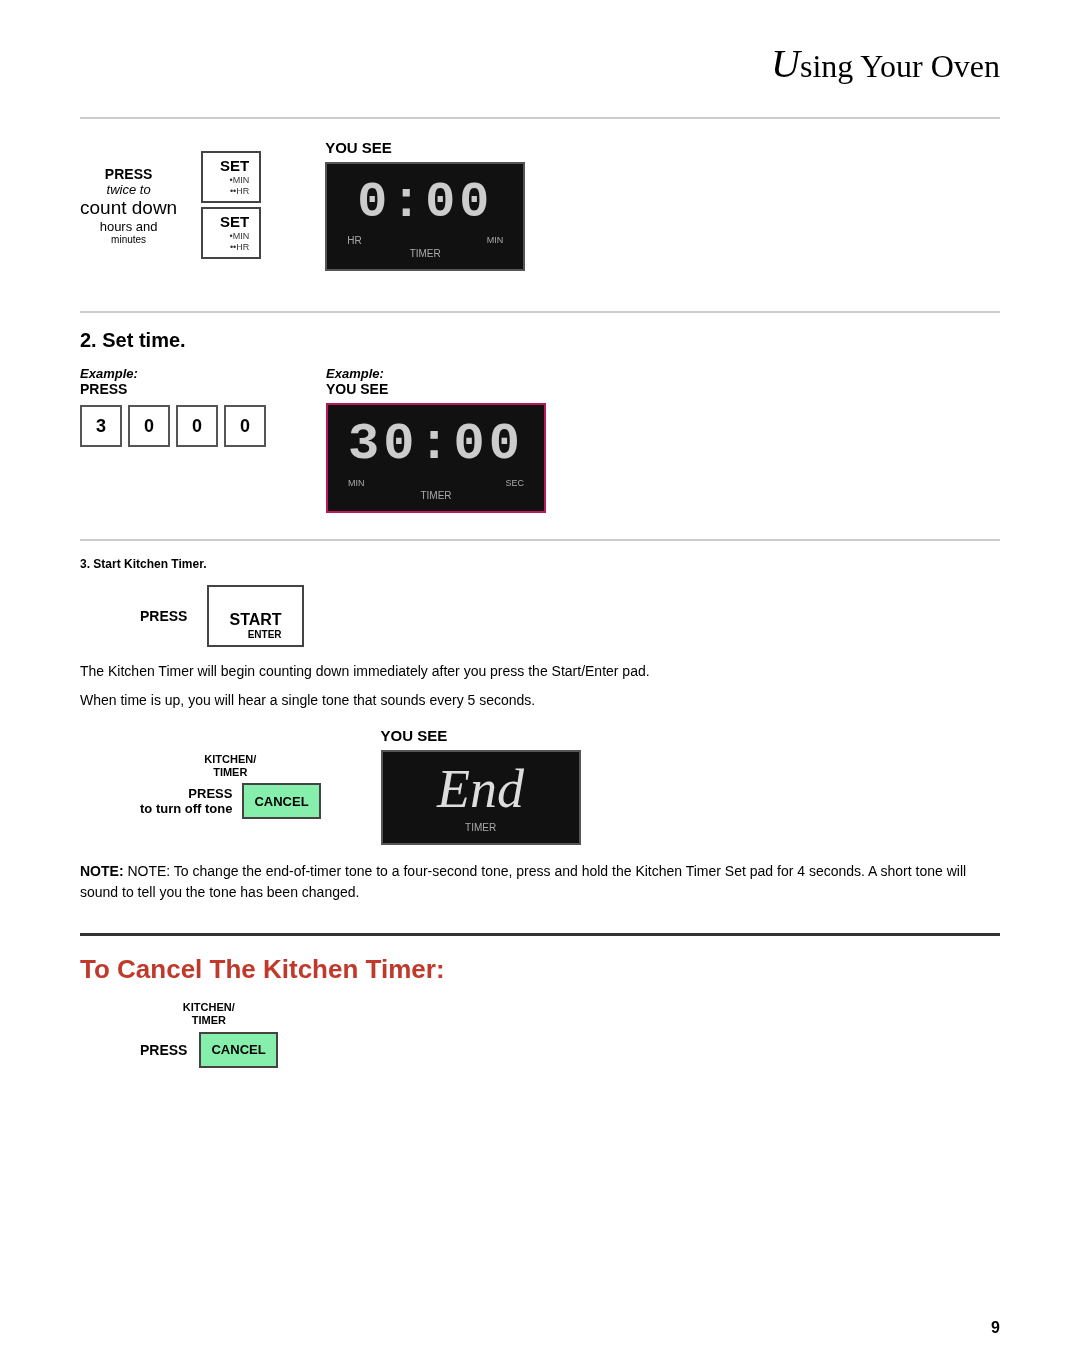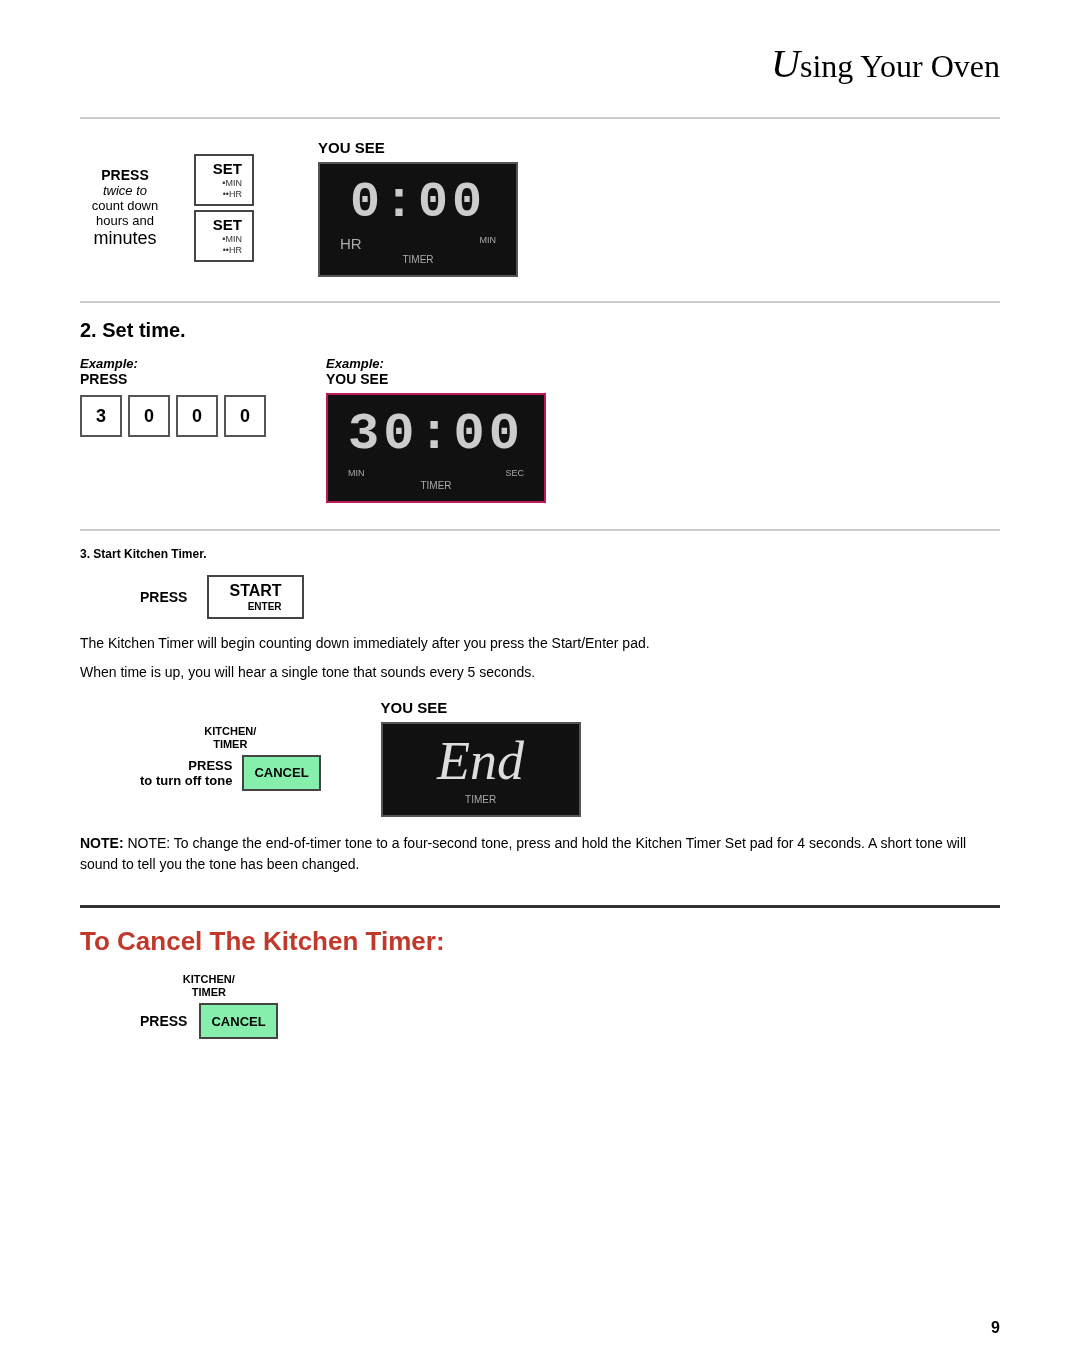--- a/index.html
+++ b/index.html
@@ -166,53 +166,53 @@
 </div>
 
 <div class="content">
 
   <div class="section" style="border-top: 2px solid #ccc; padding-top: 20px; margin-bottom: 0;">
     <div class="step-row" style="display:flex; align-items:center; gap:24px;">
 
       <div style="text-align:center; min-width:90px;">
         <div style="font-weight:bold; font-size:14px;">PRESS</div>
         <div style="font-size:13px;"><em>twice to</em></div>
-        <div style="font-size:13px;">count down</div>
+        <div style="font-size:19px;">count down</div>
         <div style="font-size:13px;">hours and</div>
-        <div style="font-size:18px;">minutes</div>
+        <div style="font-size:10px;">minutes</div>
       </div>
 
       <div style="display:flex; flex-direction:column; gap:4px;">
         <div class="key-btn" style="border:2px solid #444; padding:4px 10px; min-width:60px; text-align:center;">
           <div class="main-label">SET</div>
           <div class="sub-label">•MIN</div>
           <div class="sub-label">••HR</div>
         </div>
         <div class="key-btn" style="border:2px solid #444; padding:4px 10px; min-width:60px; text-align:center;">
           <div class="main-label">SET</div>
           <div class="sub-label">•MIN</div>
           <div class="sub-label">••HR</div>
         </div>
       </div>
 
       <div style="margin-left:40px;">
         <div class="you-see-label" style="font-weight:bold; font-size:15px; margin-bottom:6px;">YOU SEE</div>
         <div class="display-screen" style="min-width:200px; min-height:90px; background:#111; border:2px solid #555; display:flex; flex-direction:column; align-items:center; justify-content:center; padding:10px 20px;">
           <div style="font-size:50px; font-family:'Courier New',monospace; color:#ccc; font-weight:bold; letter-spacing:4px;">0:00</div>
           <div class="display-labels">
-            <span style="font-size:15px; color:#aaa;">HR</span>
+            <span style="font-size:10px; color:#aaa;">HR</span>
             <span style="font-size:9px; color:#aaa;">MIN</span>
           </div>
           <div style="font-size:10px; color:#aaa; margin-top:2px;">TIMER</div>
         </div>
       </div>
     </div>
   </div>
 
-  <div class="section" style="border-top: 2px solid #ccc; padding-top: 16px; margin-top:4px;">
+  <div class="section" style="border-top: 2px solid #ccc; padding-top: 16px; margin-top:20px;">
     <div class="section-title" style="font-size:20px; font-weight:bold; margin-bottom:14px;">2. Set time.</div>
 
     <div style="display:flex; align-items:flex-start; gap:40px;">
 
       <div>
         <div style="font-style:italic; font-weight:bold; font-size:13px;">Example:</div>
         <div style="font-weight:bold; font-size:14px; margin-bottom:8px;">PRESS</div>
         <div style="display:flex; gap:6px;">
           <div class="num-key" style="border:2px solid #555; width:42px; height:42px; display:flex; align-items:center; justify-content:center; font-size:18px; font-weight:bold;">3</div>
           <div class="num-key" style="border:2px solid #555; width:42px; height:42px; display:flex; align-items:center; justify-content:center; font-size:18px; font-weight:bold;">0</div>
@@ -235,21 +235,21 @@
       </div>
     </div>
   </div>
 
   <div class="section" style="border-top: 2px solid #ccc; padding-top: 16px; margin-top:16px;">
     <div class="section-title" style="font-size:12px; font-weight:bold; margin-bottom:14px;">3. Start Kitchen Timer.</div>
 
     <div style="display:flex; align-items:center; gap:20px; margin-bottom:14px;">
       <div style="font-weight:bold; font-size:14px; margin-left:60px;">PRESS</div>
       <div class="key-btn wide" style="border:2px solid #444; padding:4px 20px; text-align:center; min-width:90px;">
-        <div style="font-size:16px; font-weight:bold;">START</div>
+        <div style="font-size:16px; font-weight:bold;margin-top:19px;">START</div>
         <div style="font-size:10px;">ENTER</div>
       </div>
     </div>
 
     <div class="body-text" style="font-size:14px; line-height:1.5; margin-bottom:8px;">The Kitchen Timer will begin counting down immediately after you press the Start/Enter pad.</div>
     <div class="body-text" style="font-size:14px; line-height:1.5; margin-bottom:16px;">When time is up, you will hear a single tone that sounds every 5 seconds.</div>
 
     <div style="display:flex; align-items:center; gap:30px; margin-bottom:16px;">
       <div style="display:flex; flex-direction:column; align-items:center; gap:4px; margin-left:60px;">
         <div style="font-size:11px; font-weight:bold; text-align:center; line-height:1.2;">KITCHEN/<br>TIMER</div>

